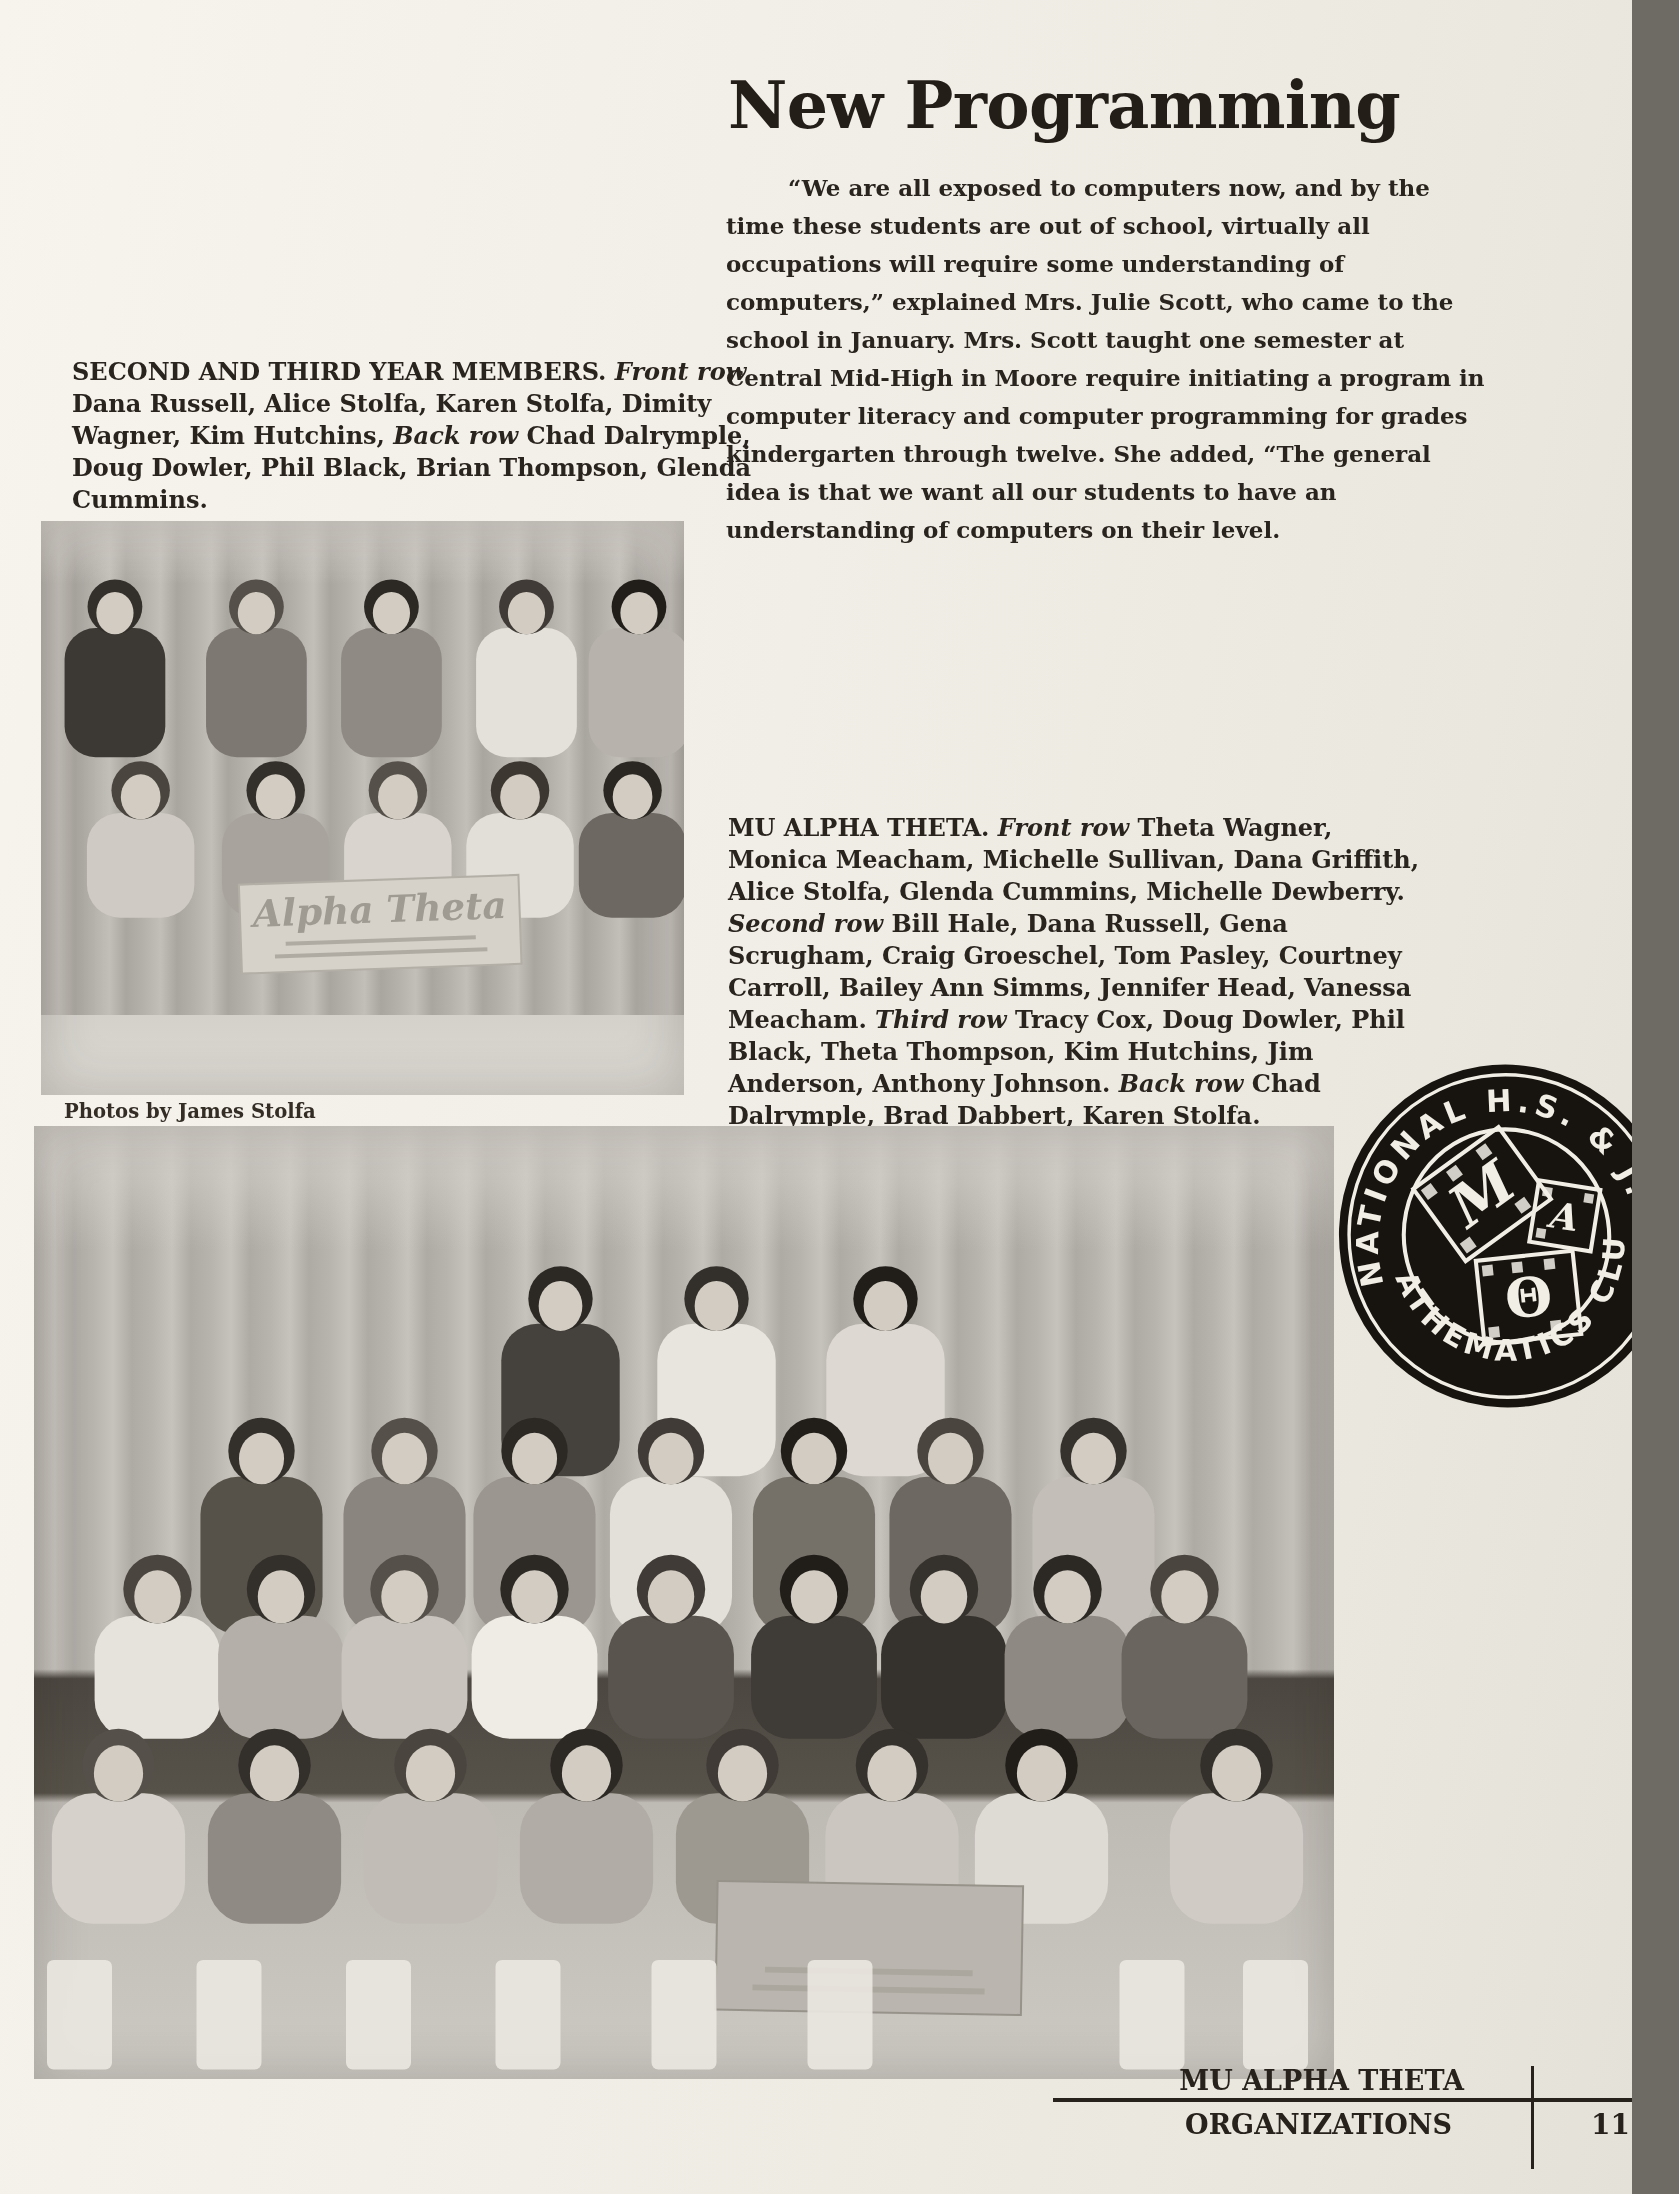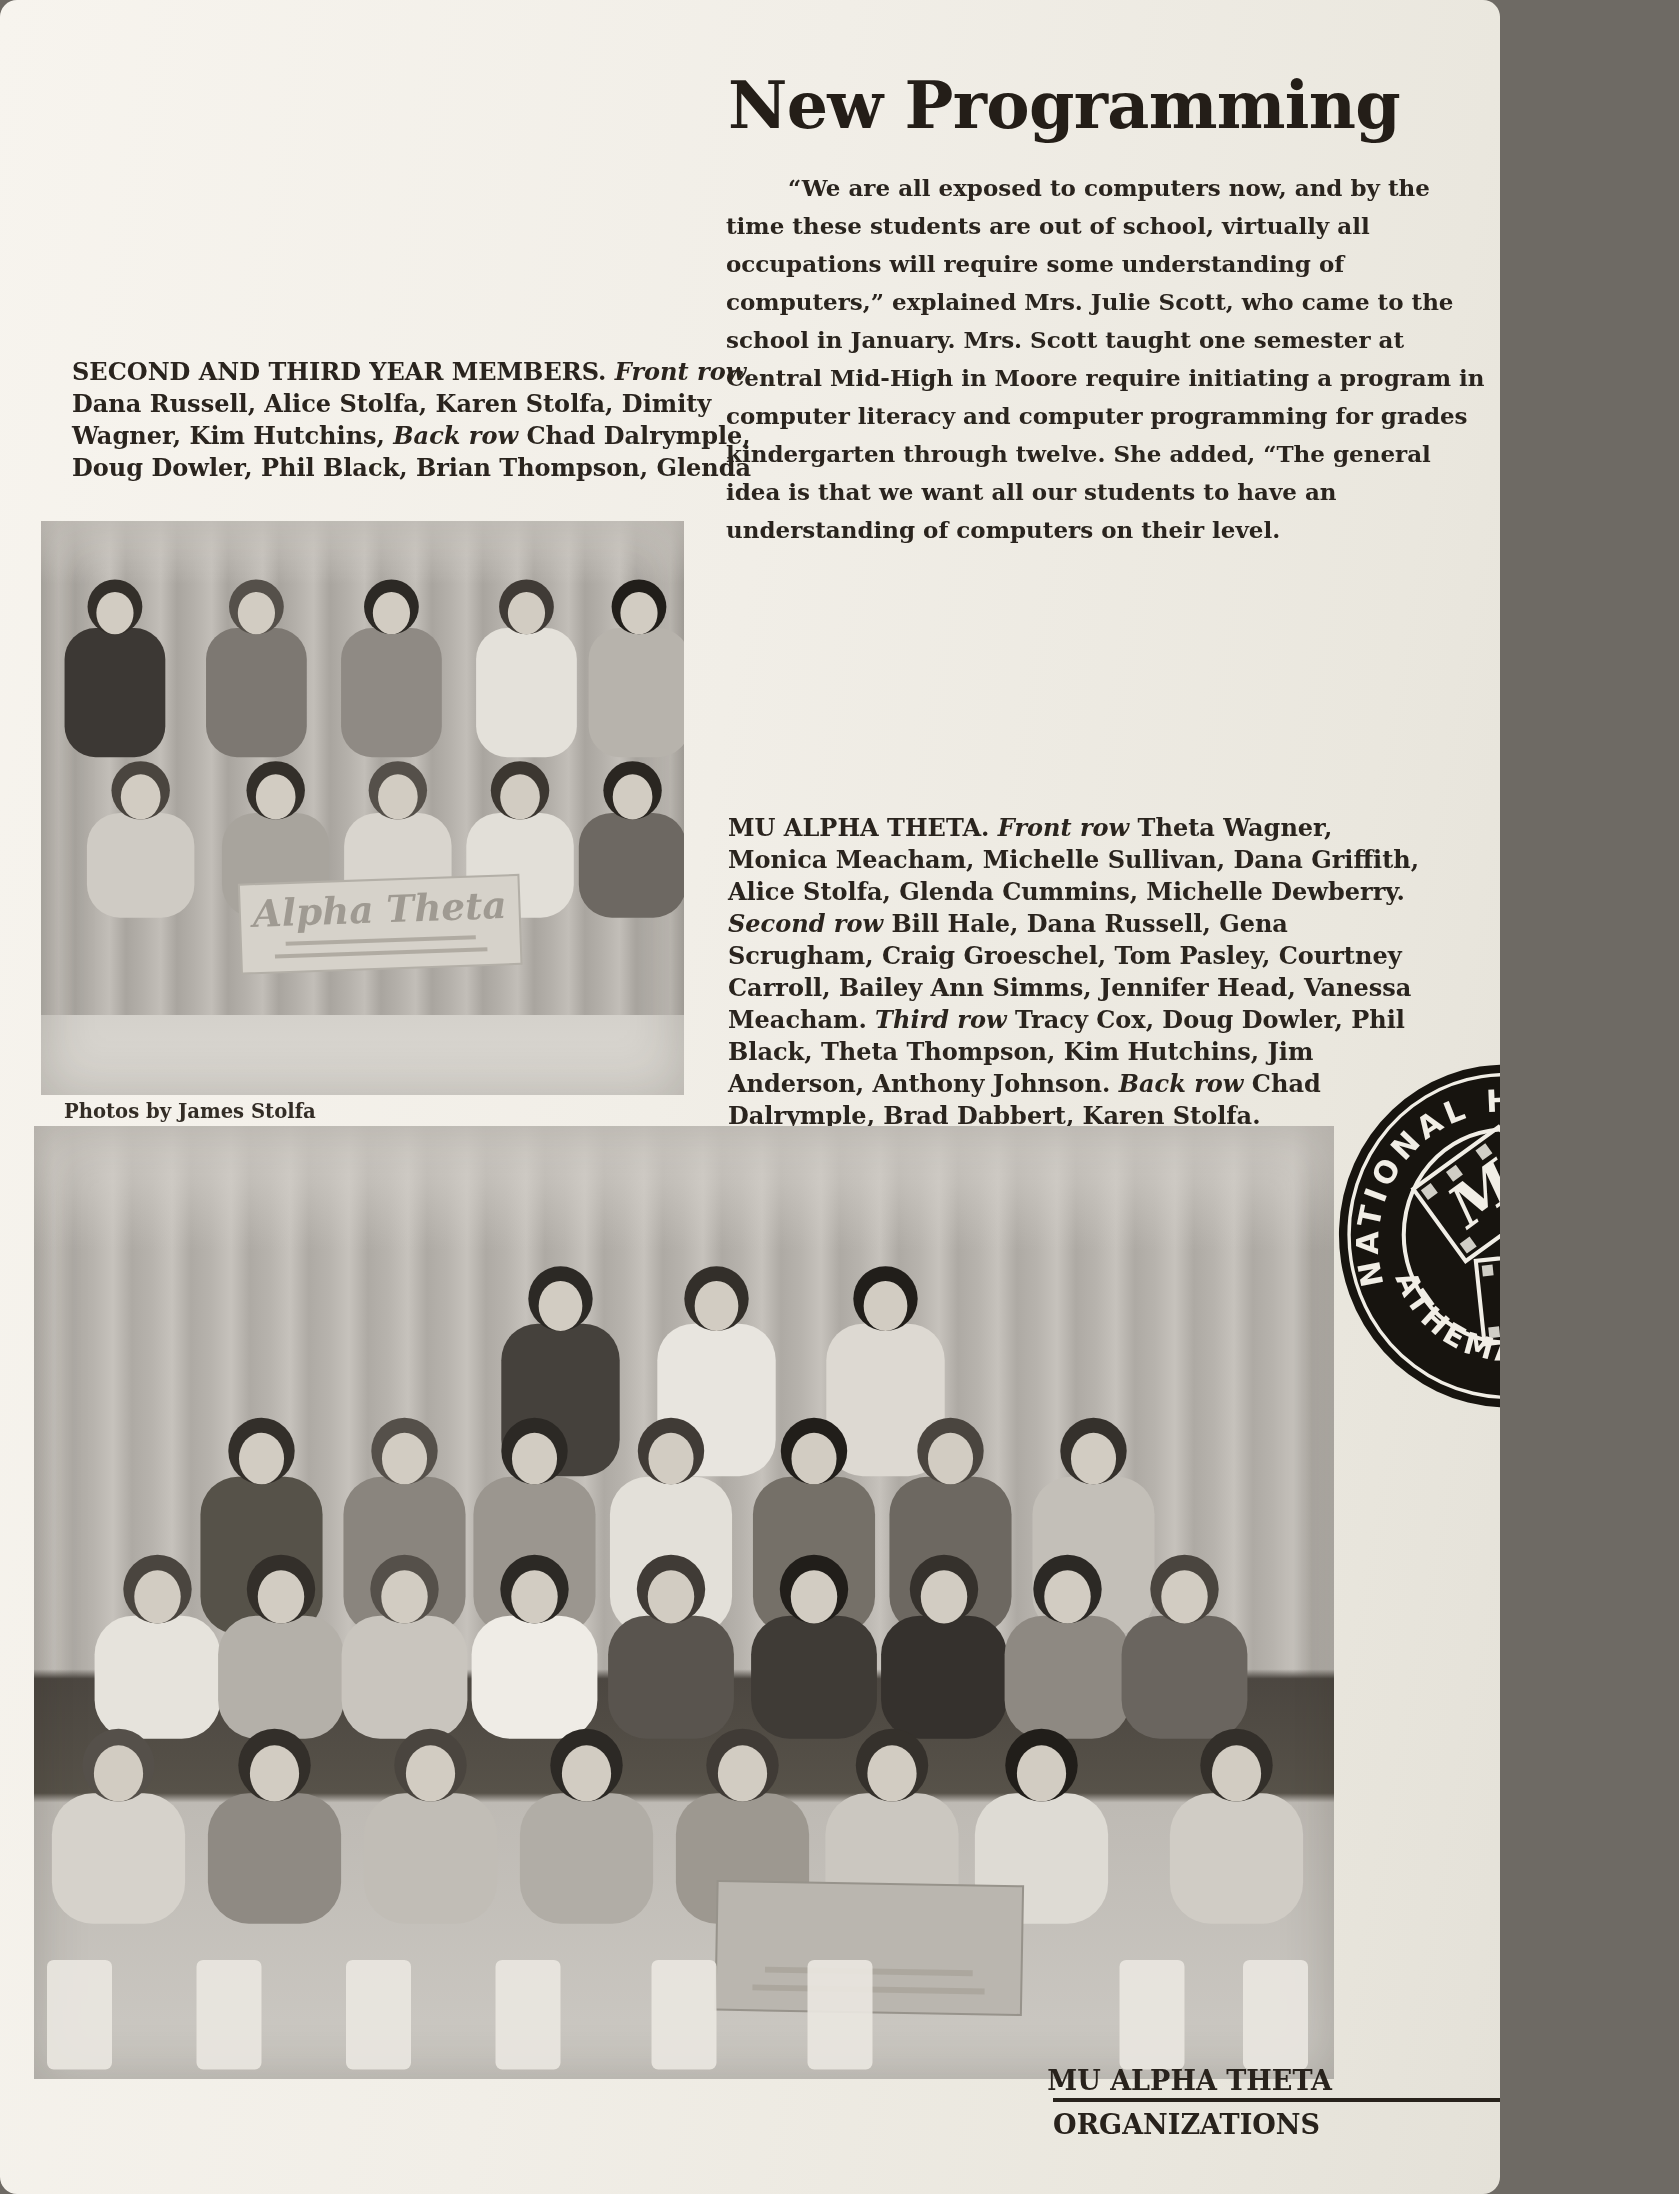--- a/index.html
+++ b/index.html
@@ -1,19 +1,19 @@
 <!DOCTYPE html>
 <html style="font-size:10.8px"><head>
 <meta charset="utf-8">
 <style>
   html,body{margin:0;padding:0;background:#6e6a64;}
   .page{
-    position:relative;width:1500px;height:2194px;overflow:hidden;
+    position:relative;width:1632px;height:2194px;overflow:hidden;
     background:linear-gradient(100deg,#f7f4ee 0%,#f1eee7 45%,#eae7de 80%,#e4e1d8 100%);
-    font-family:"DejaVu Serif", serif;font-weight:bold;color:#2a241e;border-radius:17px;
+    font-family:"DejaVu Serif", serif;font-weight:bold;color:#2a241e;
   }
   .abs{position:absolute;}
   .title{font-size:65px;line-height:1;letter-spacing:-0.7px;color:#241e18;}
   .body-col .tline{font-size:23px;line-height:38px;white-space:nowrap;}
   .body-col .tline:first-child{text-indent:62px;}
   .caption .tline{font-size:24px;line-height:32px;white-space:nowrap;}
   .caption i{font-style:italic;}
   .credit{font-size:19.6px;color:#332d26;}
   .photo{box-shadow:inset 0 0 54px rgba(35,30,25,.22);}
   .photo svg{position:absolute;left:0;top:0;width:100%;height:100%;}
@@ -54,20 +54,21 @@
       <div class="tline">kindergarten through twelve. She added, “The general</div>
       <div class="tline">idea is that we want all our students to have an</div>
       <div class="tline">understanding of computers on their level.</div>
     </div>
 
   <div class="abs caption" style="left:72px;top:356px;">
       <div class="tline"><span>SECOND AND THIRD YEAR MEMBERS. </span><i>Front row</i></div>
       <div class="tline"><span>Dana Russell, Alice Stolfa, Karen Stolfa, Dimity</span></div>
       <div class="tline"><span>Wagner, Kim Hutchins, </span><i>Back row</i><span> Chad Dalrymple,</span></div>
       <div class="tline"><span>Doug Dowler, Phil Black, Brian Thompson, Glenda</span></div>
+      <div class="tline"><span>Cummins.</span></div>
     </div>
 
   <div class="abs photo photo-top" style="left:41px;top:521px;width:643px;height:574px;">
     <svg id="photo-top-svg" viewBox="0 0 952 850" preserveAspectRatio="none">
         <g>
           <rect x="34.89250000000001" y="158.525" width="149.17499999999998" height="191.25" rx="45.9" fill="#3c3834"></rect>
           <circle cx="109.48" cy="127.16" r="40.545" fill="#332f2a"></circle>
           <ellipse cx="109.48" cy="136.34" rx="27.54" ry="31.365" fill="#d2ccc2"></ellipse>
         </g>
         <g>

